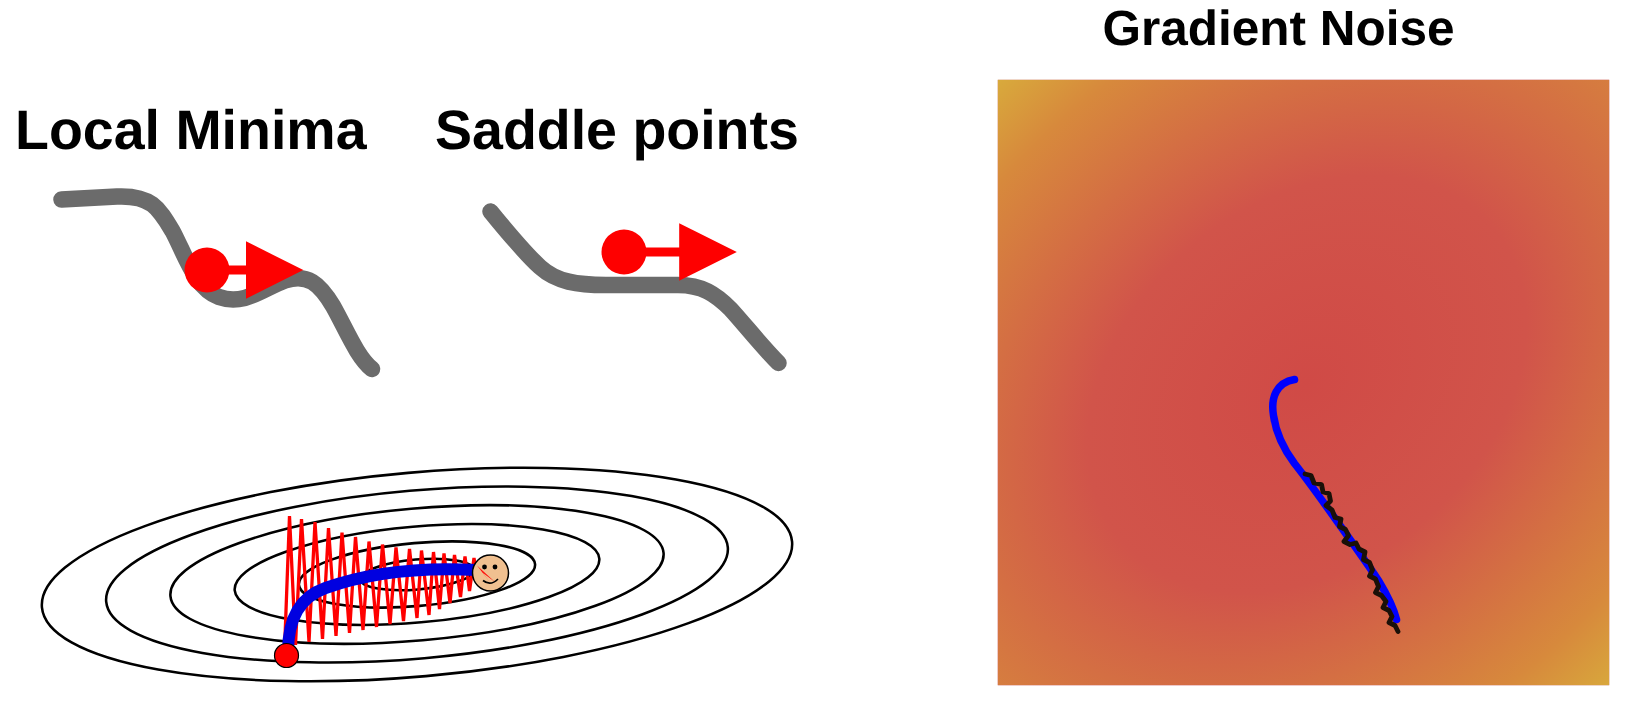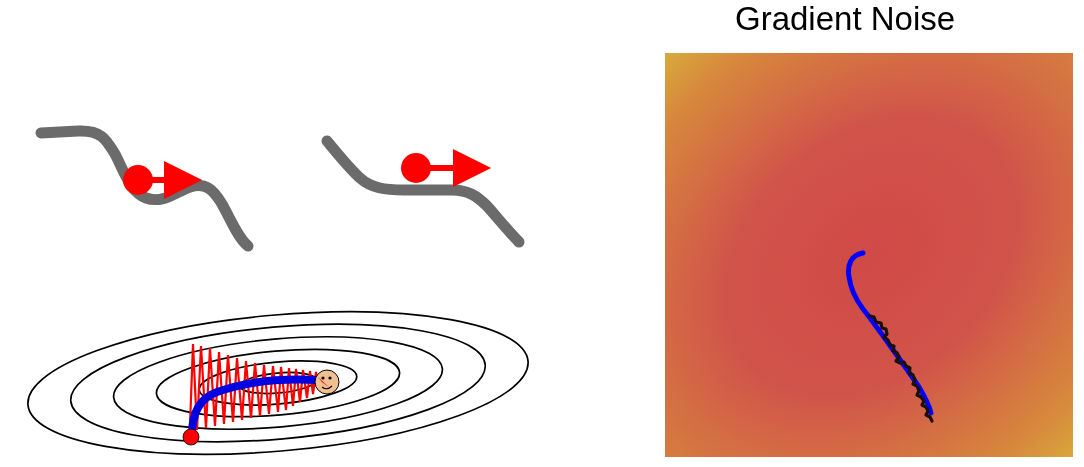--- a/index.html
+++ b/index.html
@@ -17,21 +17,21 @@
   #stage {
     position: relative;
     width: 1084px;
     height: 467px;
     background: #ffffff;
   }
   .panel-title {
     position: absolute;
     color: #000000;
     font-family: "Liberation Sans", sans-serif;
-    font-weight: normal;
+    font-weight: bold;
     white-space: nowrap;
     line-height: 1;
   }
   #title-local-minima {
     left: 10px;
     top: 68px;
     font-size: 37px;
   }
   #title-saddle-points {
     left: 290px;
@@ -75,21 +75,23 @@
     left: 0; top: 0;
     width: 408px;
     height: 404px;
   }
 </style>
 </head>
 <body>
 
 <div id="stage">
 
+  <div class="panel-title" id="title-local-minima">Local Minima</div>
 
+  <div class="panel-title" id="title-saddle-points">Saddle points</div>
 
 
   <div class="panel-title" id="title-gradient-noise">Gradient Noise</div>
 
   <svg class="svg-layer" viewBox="0 0 1084 467">
     <defs>
       <marker id="redArrowHead" markerWidth="7" markerHeight="7" refX="2.2" refY="3.5" orient="auto" markerUnits="strokeWidth">
         <path d="M0,0.3 L6.4,3.5 L0,6.7 z" fill="#fe0000"></path>
       </marker>
     </defs>

